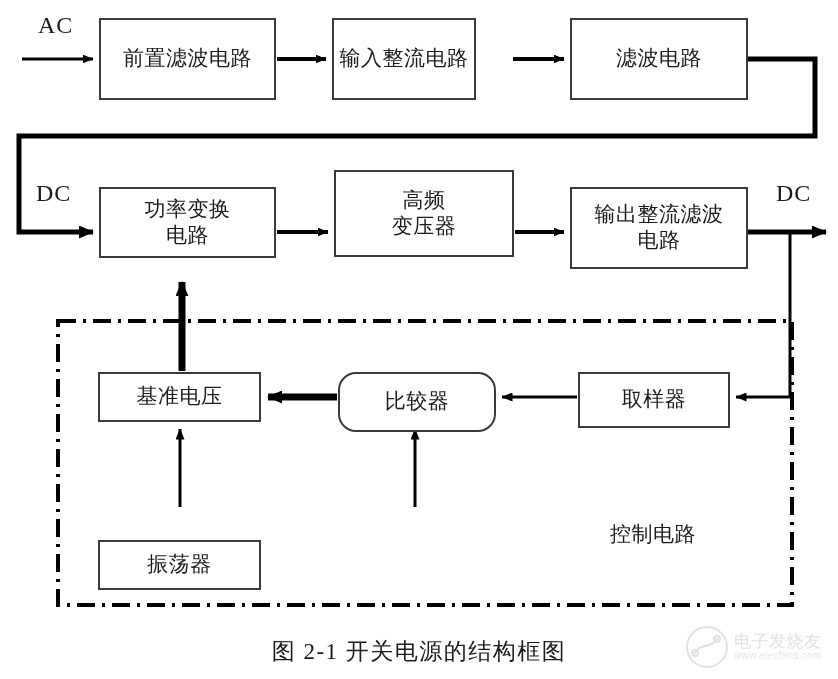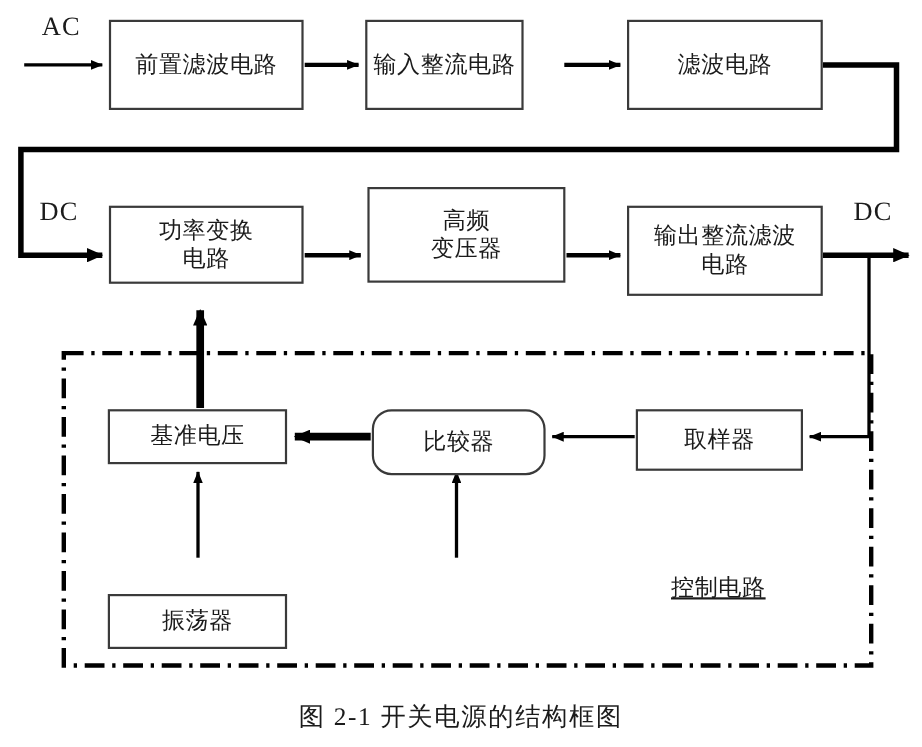--- a/index.html
+++ b/index.html
@@ -55,21 +55,20 @@
     white-space: nowrap;
     z-index: 4;
   }
   .label-io {
     font-size: 24px;
     letter-spacing: 1px;
   }
   .label-group {
     font-size: 21px;
     letter-spacing: 0.5px;
-    text-decoration: underline;
   }
   .caption {
     position: absolute;
     width: 838px;
     text-align: center;
     font-size: 23px;
     color: #1b1b1b;
     letter-spacing: 1.5px;
     font-family: "Liberation Serif", "DejaVu Serif", serif;
     z-index: 4;
@@ -201,14 +200,26 @@
   <div class="label label-io" style="left:38px; top:12px;">AC</div>
 
   <div class="label label-io" style="left:36px; top:180px;">DC</div>
 
   <div class="label label-io" style="left:776px; top:180px;">DC</div>
 
   <div class="label label-group" style="left:610px; top:520px;">控制电路</div>
 
   <div class="caption" style="left:0; top:636px;">图 2-1    开关电源的结构框图</div>
 
+  <div id="watermark">
+    <svg class="wm-mark" width="46" height="46" viewBox="0 0 46 46" xmlns="http://www.w3.org/2000/svg">
+      <circle cx="23" cy="23" r="20" fill="none" stroke="#9a9a9a" stroke-width="2"></circle>
+      <path d="M10,30 C16,18 26,26 34,14" fill="none" stroke="#9a9a9a" stroke-width="2"></path>
+      <circle cx="11" cy="29" r="3" fill="none" stroke="#9a9a9a" stroke-width="2"></circle>
+      <circle cx="33" cy="15" r="3" fill="none" stroke="#9a9a9a" stroke-width="2"></circle>
+    </svg>
+    <div class="wm-text">
+      <span class="wm-cn">电子发烧友</span>
+      <span class="wm-url">www.elecfans.com</span>
+    </div>
+  </div>
 
 </div>
 
 </body></html>

